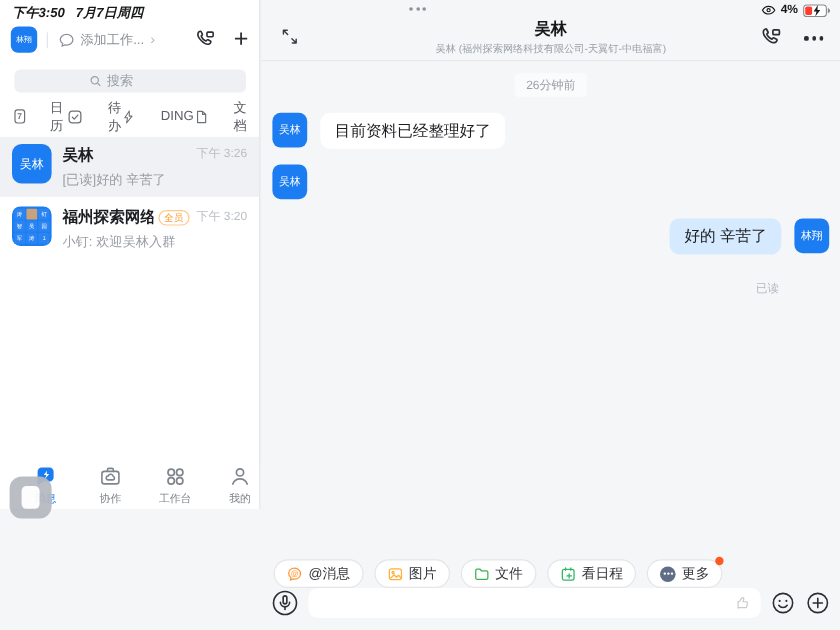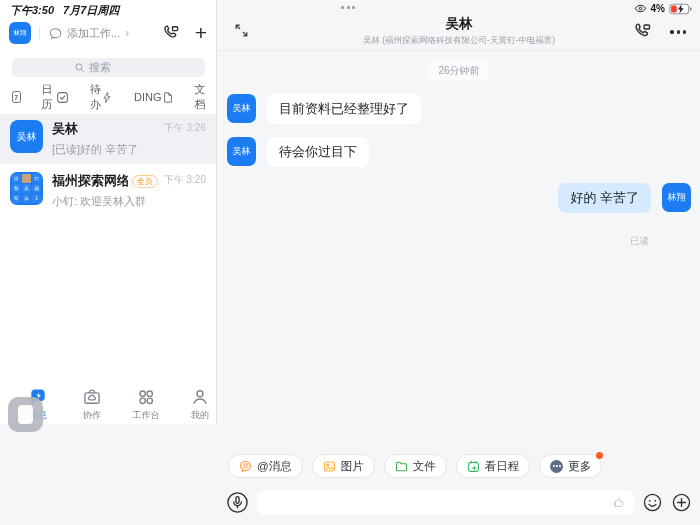--- a/index.html
+++ b/index.html
@@ -68,21 +68,21 @@
   .msg-row.out { flex-direction:row-reverse; }
   .msg-avatar { width:29px; height:29px; border-radius:7px; background:#1C7DF2; color:#fff; font-size:9px; display:flex; align-items:center; justify-content:center; flex:none; }
   .bubble-col { display:flex; flex-direction:column; max-width:330px; }
   .msg-row.in  .bubble-col { margin-left:11px; align-items:flex-start; }
   .msg-row.out .bubble-col { margin-right:11px; align-items:flex-end; }
   .bubble { border-radius:8px; padding:7px 12px; font-size:13px; color:#1d1e22; line-height:16px; }
   .bubble.in  { background:#fff;text-align:center; }
   .bubble.out { background:#d5e9ff; }
   .read-receipt { margin-top:22px; font-size:9.5px; color:#b3b7bf; padding-right:2px; }
 
-  .quick-actions { position:absolute; left:0; right:0; bottom:44px; height:30px; display:flex; align-items:center; gap:9px; padding:0 10px; }
+  .quick-actions { position:absolute; left:0; right:0; bottom:32px; height:30px; display:flex; align-items:center; gap:9px; padding:0 10px; }
   .pill { position:relative; display:flex; align-items:center; gap:5px; height:24px; padding:0 10px; background:#fff; border:1px solid #e4e5e9; border-radius:13px; font-size:11.5px; color:#33353a; }
   .pill .dot-badge { position:absolute; top:-3px; right:-2px; width:7px; height:7px; border-radius:50%; background:#ff5a1f; }
   .more-circle { width:13px; height:13px; border-radius:50%; background:#5f6d87; display:flex; align-items:center; justify-content:center; gap:1.2px; }
   .more-circle i { width:1.8px; height:1.8px; border-radius:50%; background:#fff; }
 
   .input-bar { position:absolute; left:0; right:0; bottom:0; height:40px; display:flex; align-items:center; gap:8px; padding:0 8px 6px 8px; }
   .input-bar .mic { color:#2c2e33; display:flex; }
   .text-input { position:relative; flex:1; height:25px; background:#fff; border-radius:8px; display:flex; align-items:center; justify-content:flex-end; padding-right:8px; }
   .text-input .thumb { color:#c8cacd; display:flex; }
   .input-bar .right-ic { color:#2c2e33; display:flex; }
@@ -304,23 +304,20 @@
 
       <div class="msg-row in">
         <div class="msg-avatar">吴林</div>
         <div class="bubble-col">
           <div class="bubble in">目前资料已经整理好了</div>
         </div>
       </div>
 
       <div class="msg-row in">
         <div class="msg-avatar">吴林</div>
-        <div class="bubble-col">
-          <div class="bubble in">待会你过目下</div>
-        </div>
       </div>
 
       <div class="msg-row out" style="margin-top:16px">
         <div class="msg-avatar">林翔</div>
         <div class="bubble-col">
           <div class="bubble out">好的 辛苦了</div>
           <div class="read-receipt">已读</div>
         </div>
       </div>
     </div>

